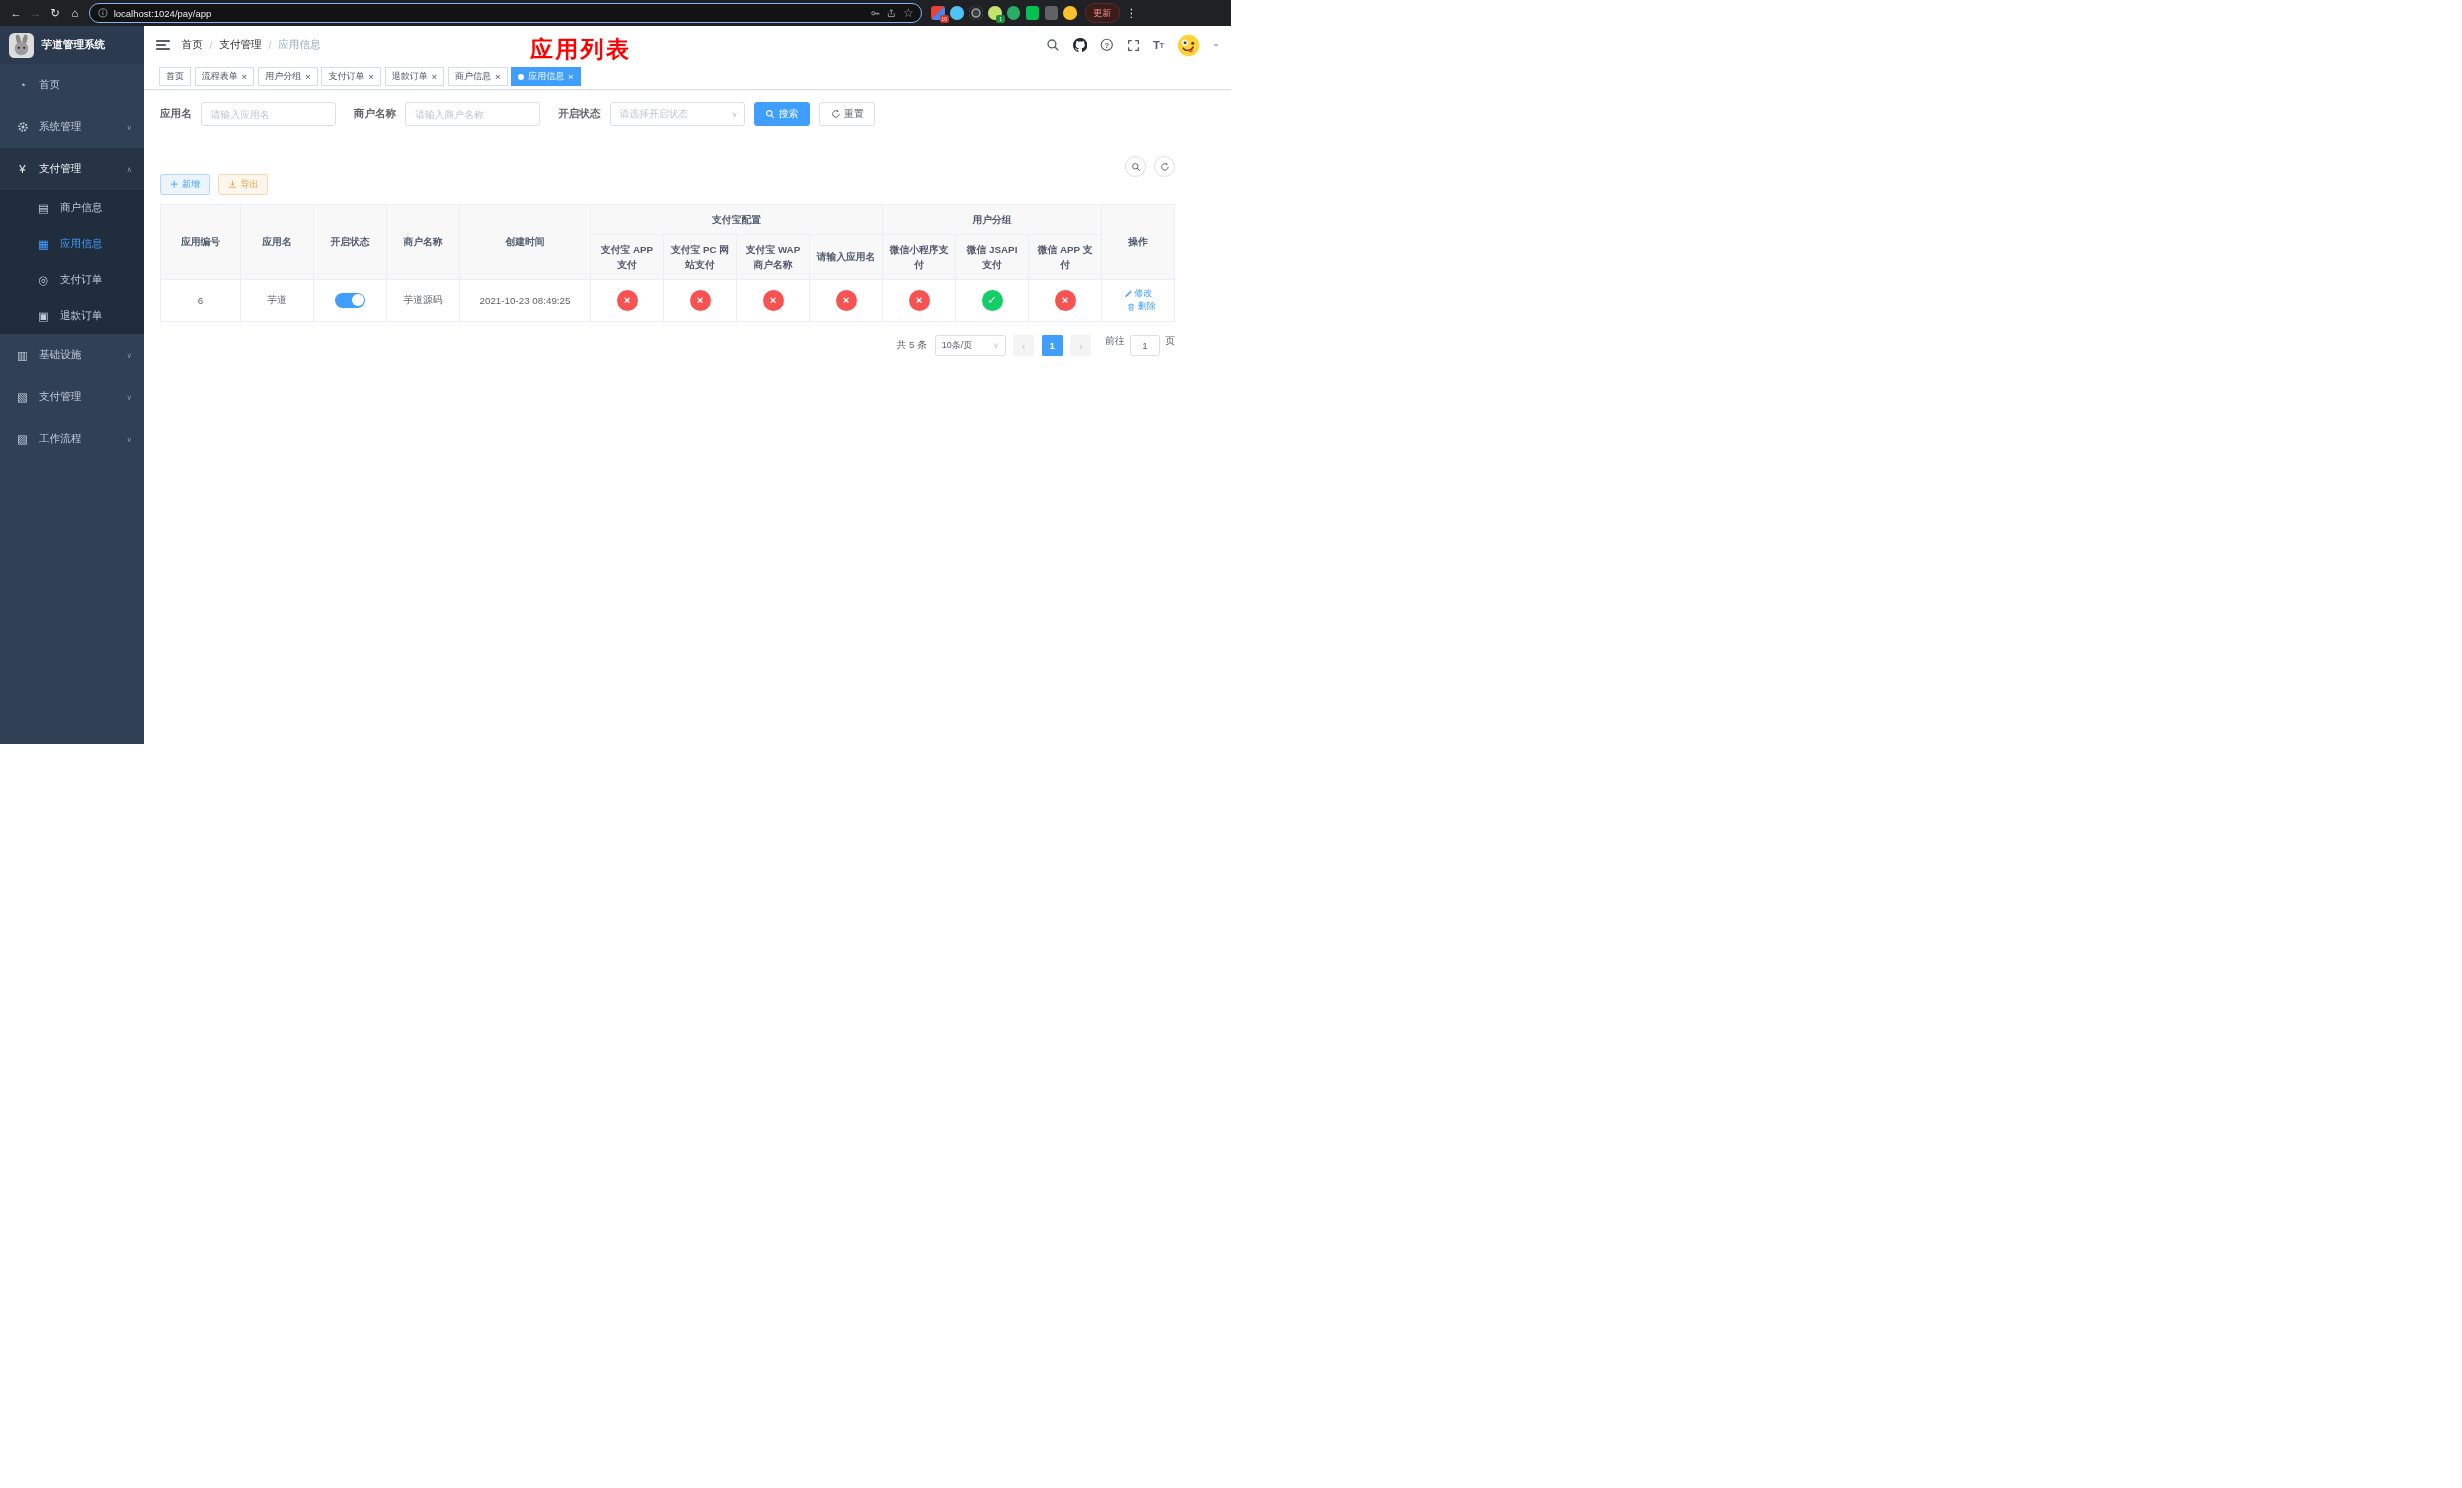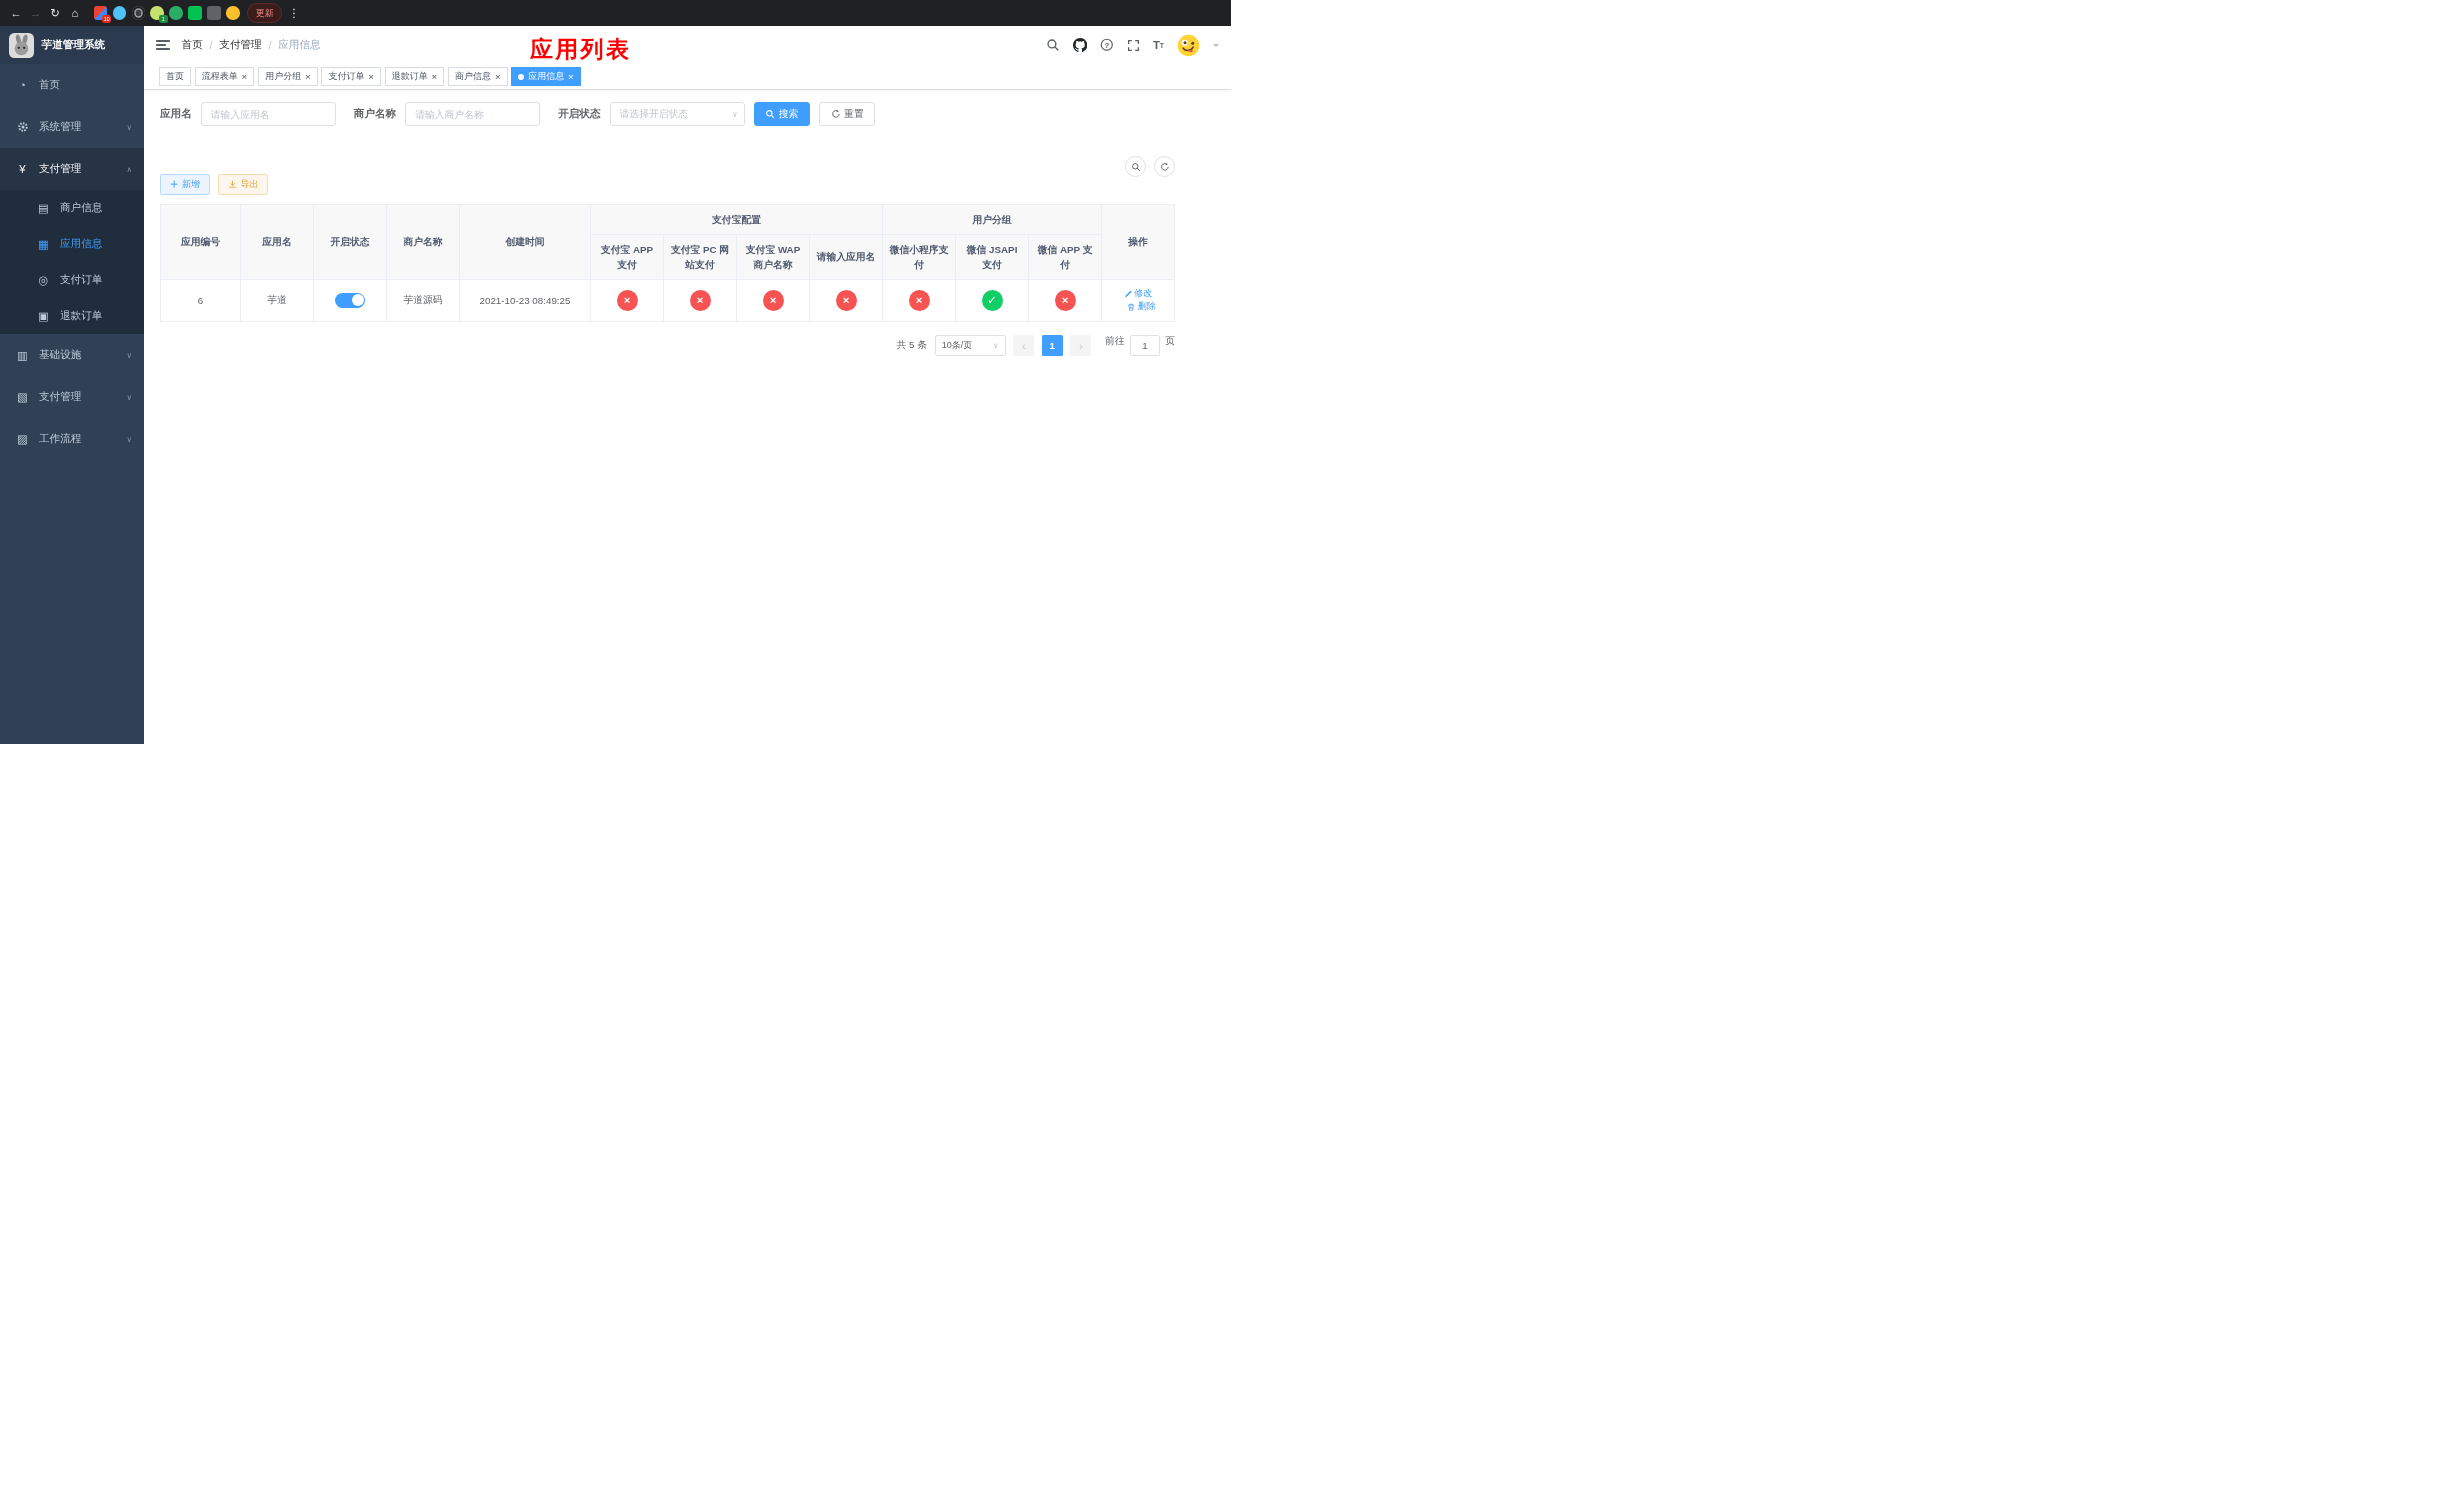--- a/index.html
+++ b/index.html
@@ -138,20 +138,43 @@
 </style>
 </head>
 <body>
 
 <div class="browser-bar">
   <span class="bnav">←</span>
   <span class="bnav dim">→</span>
   <span class="bnav">↻</span>
   <span class="bnav">⌂</span>
 
+  <div class="url-bar">
+    <span class="url-ico">
+      <svg width="9.8" height="9.8" viewBox="0 0 16 16">
+          <circle cx="8" cy="8" r="6.6" fill="none" stroke="#9aa0a6" stroke-width="1.4"></circle>
+          <rect x="7.3" y="7" width="1.5" height="4.4" fill="#9aa0a6"></rect>
+          <rect x="7.3" y="4.4" width="1.5" height="1.5" fill="#9aa0a6"></rect>
+        </svg>
+    </span>
+    <span class="url-text">localhost:1024/pay/app</span>
+    <span class="url-ico">
+      <svg width="10.6" height="10.6" viewBox="0 0 16 16" fill="none" stroke="#9aa0a6" stroke-width="1.5">
+          <circle cx="5" cy="8" r="2.4"></circle>
+          <path d="M7.4 8h6.2M11 8v2.4M13.6 8v1.8"></path>
+        </svg>
+    </span>
+    <span class="url-ico">
+      <svg width="10.6" height="10.6" viewBox="0 0 16 16" fill="none" stroke="#9aa0a6" stroke-width="1.4">
+          <path d="M8 10V2.8M5.4 5 8 2.4 10.6 5"></path>
+          <path d="M3.5 8v5h9V8"></path>
+        </svg>
+    </span>
+    <span class="url-ico">☆</span>
+  </div>
 
   <div class="ext-area">
     <span class="ext ext-1">
         <span class="badge">10</span>
       </span>
     <span class="ext ext-2"></span>
     <span class="ext ext-3"></span>
     <span class="ext ext-4">
         <span class="badge green">1</span>
       </span>

